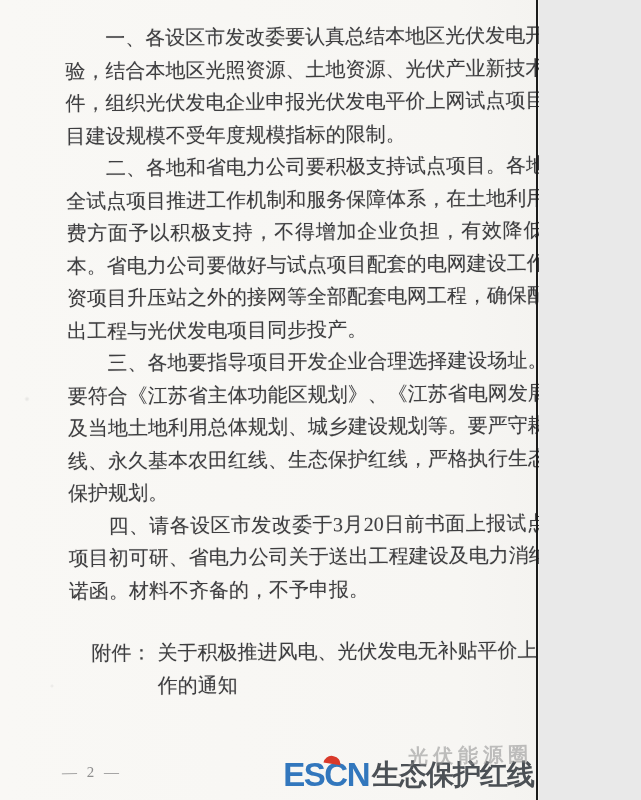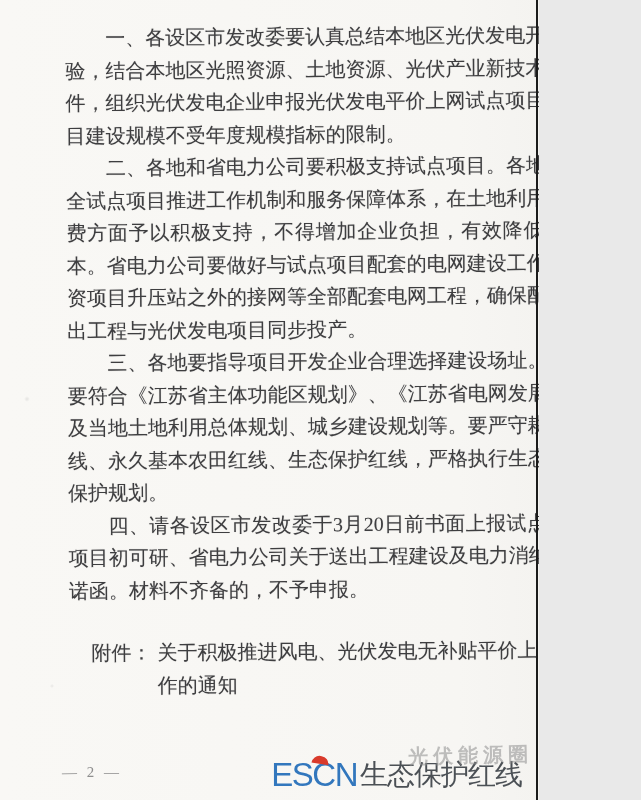--- a/index.html
+++ b/index.html
@@ -58,25 +58,25 @@
     left: 62px; top: 764px;
     font-size: 15px;
     letter-spacing: 3px;
     color: #8e8e8e;
     transform: rotate(-0.4deg);
   }
 
   
   .logo {
     position: absolute;
-    right: 17px; top: 758px;
+    right: 5px; top: 758px;
     display: flex;
     align-items: center;
     font-family: "Liberation Sans", "DejaVu Sans", sans-serif;
-    font-weight: normal;
+    font-weight: bold;
     white-space: nowrap;
     text-align: right;
   }
   .logo-latin {
     position: relative;
     font-size: 33px;
     line-height: 1;
     letter-spacing: -1.5px;
     color: #3277bd;
   }

